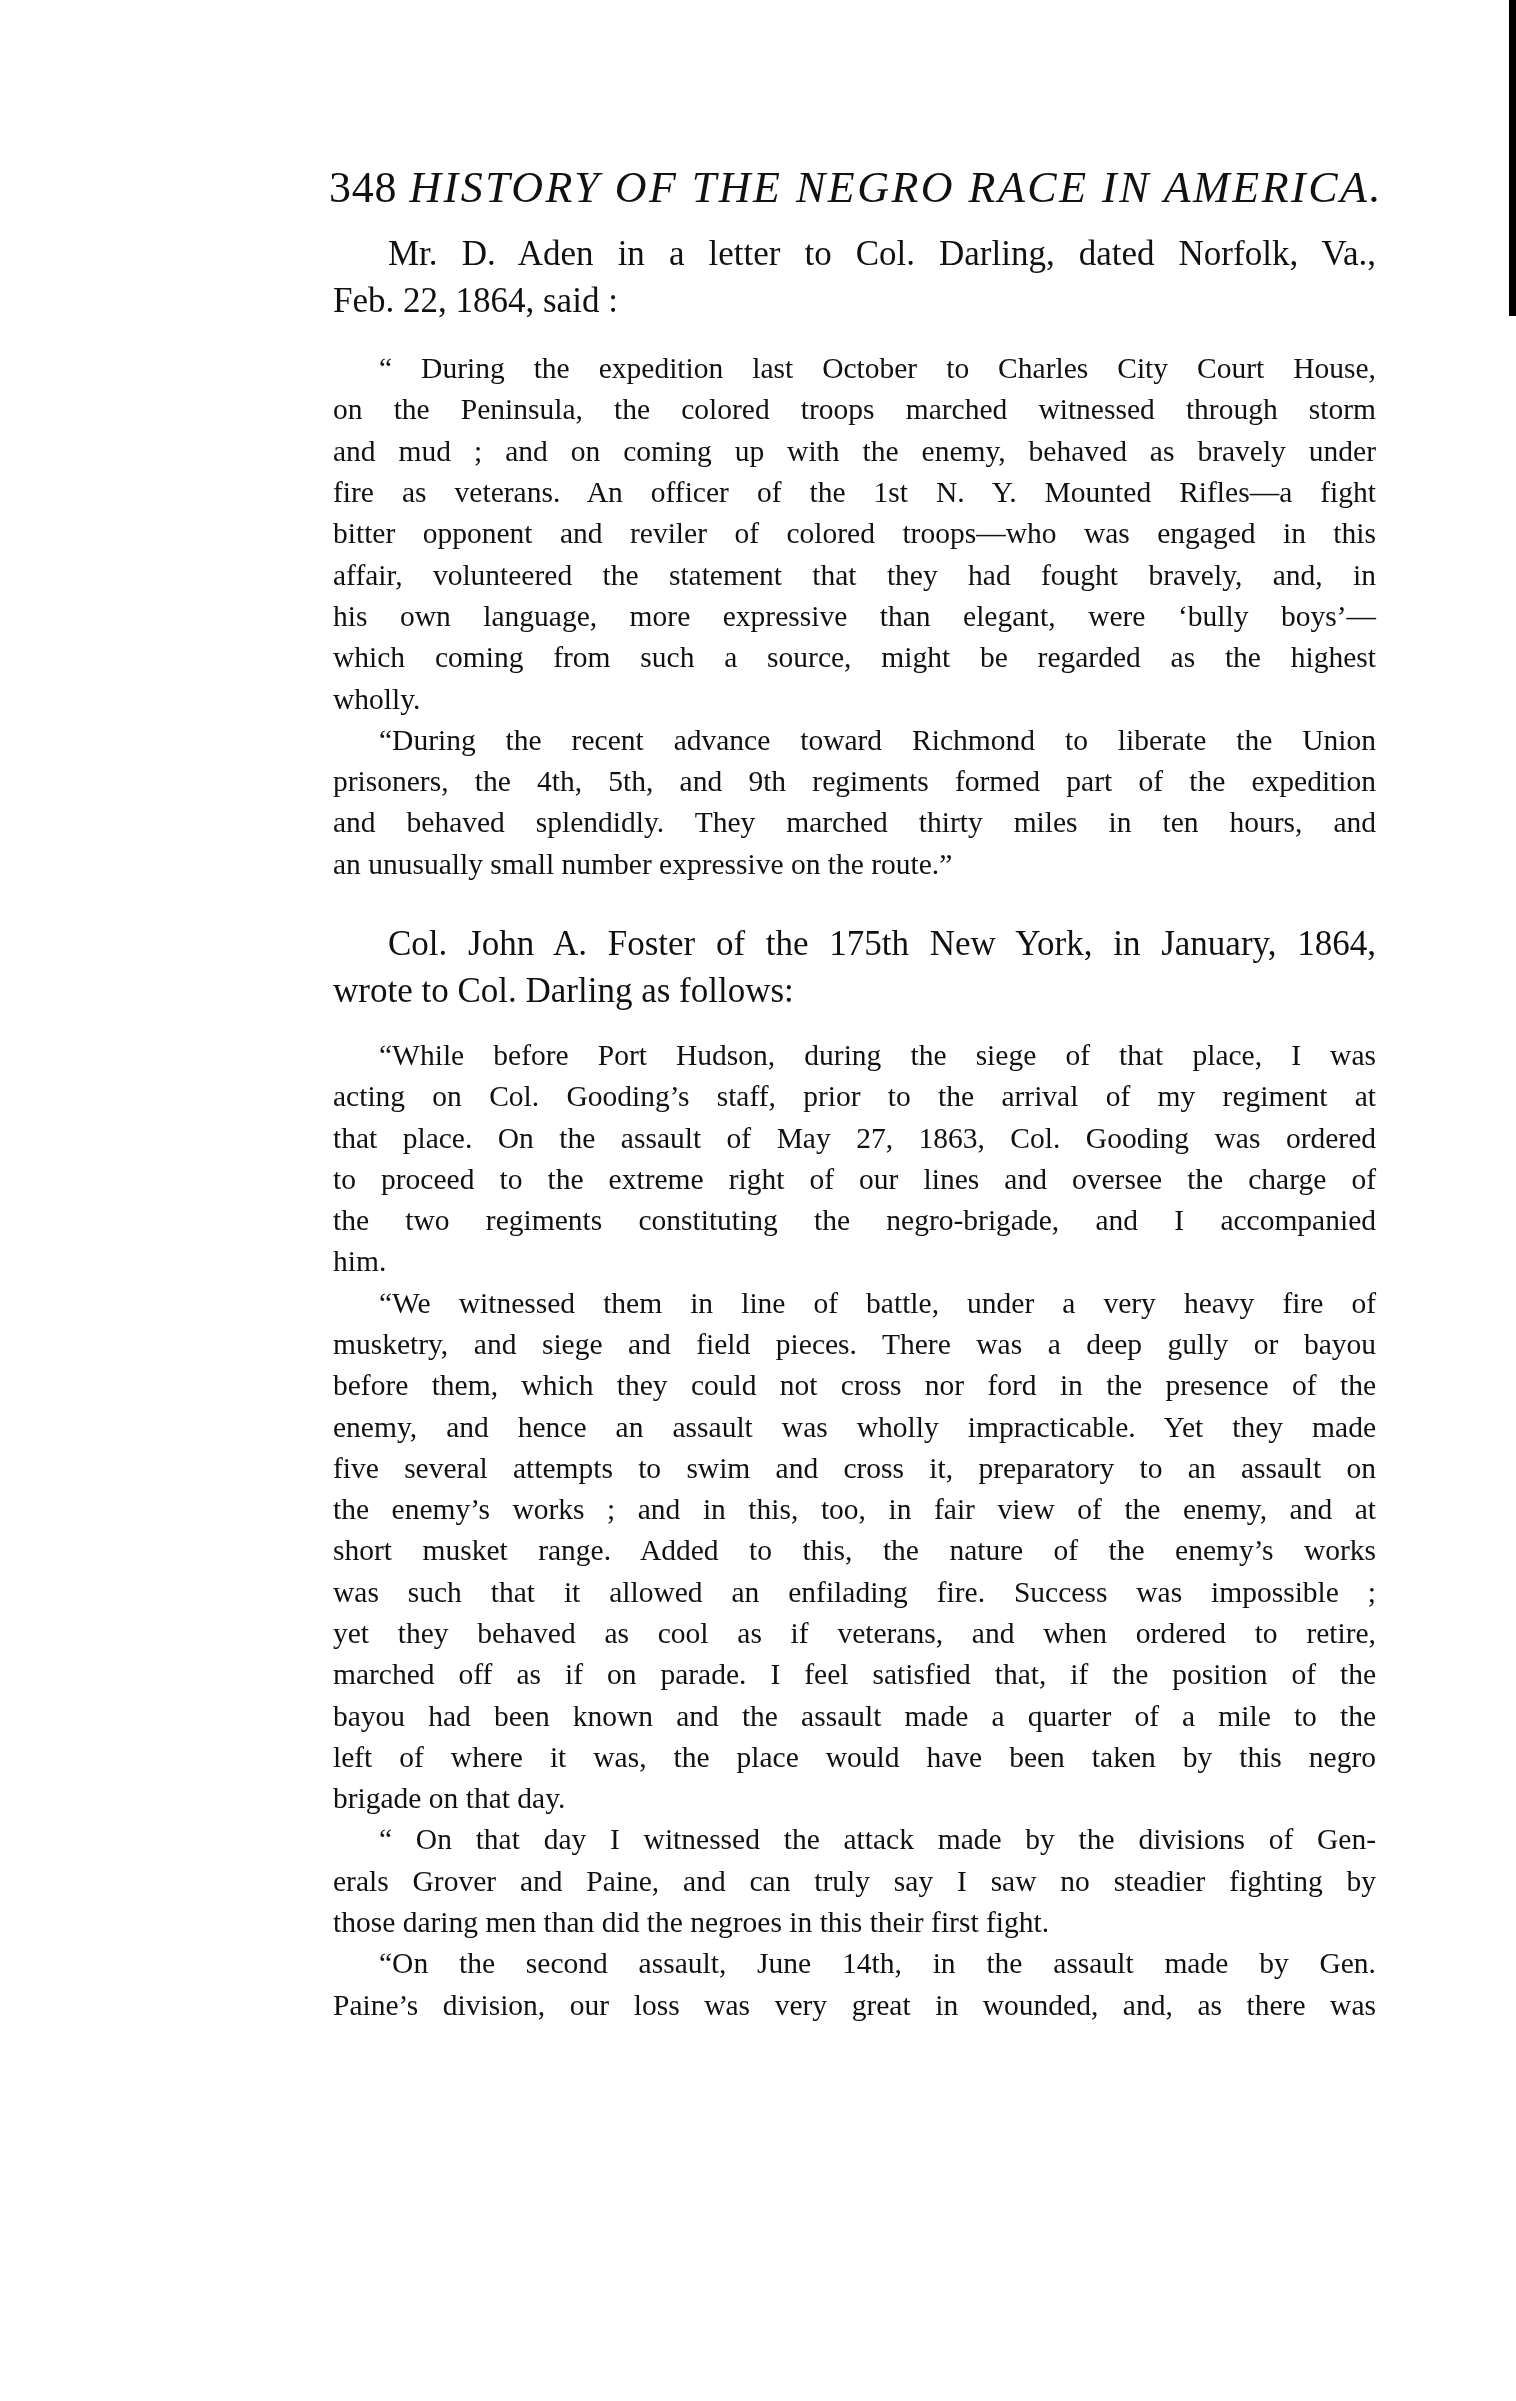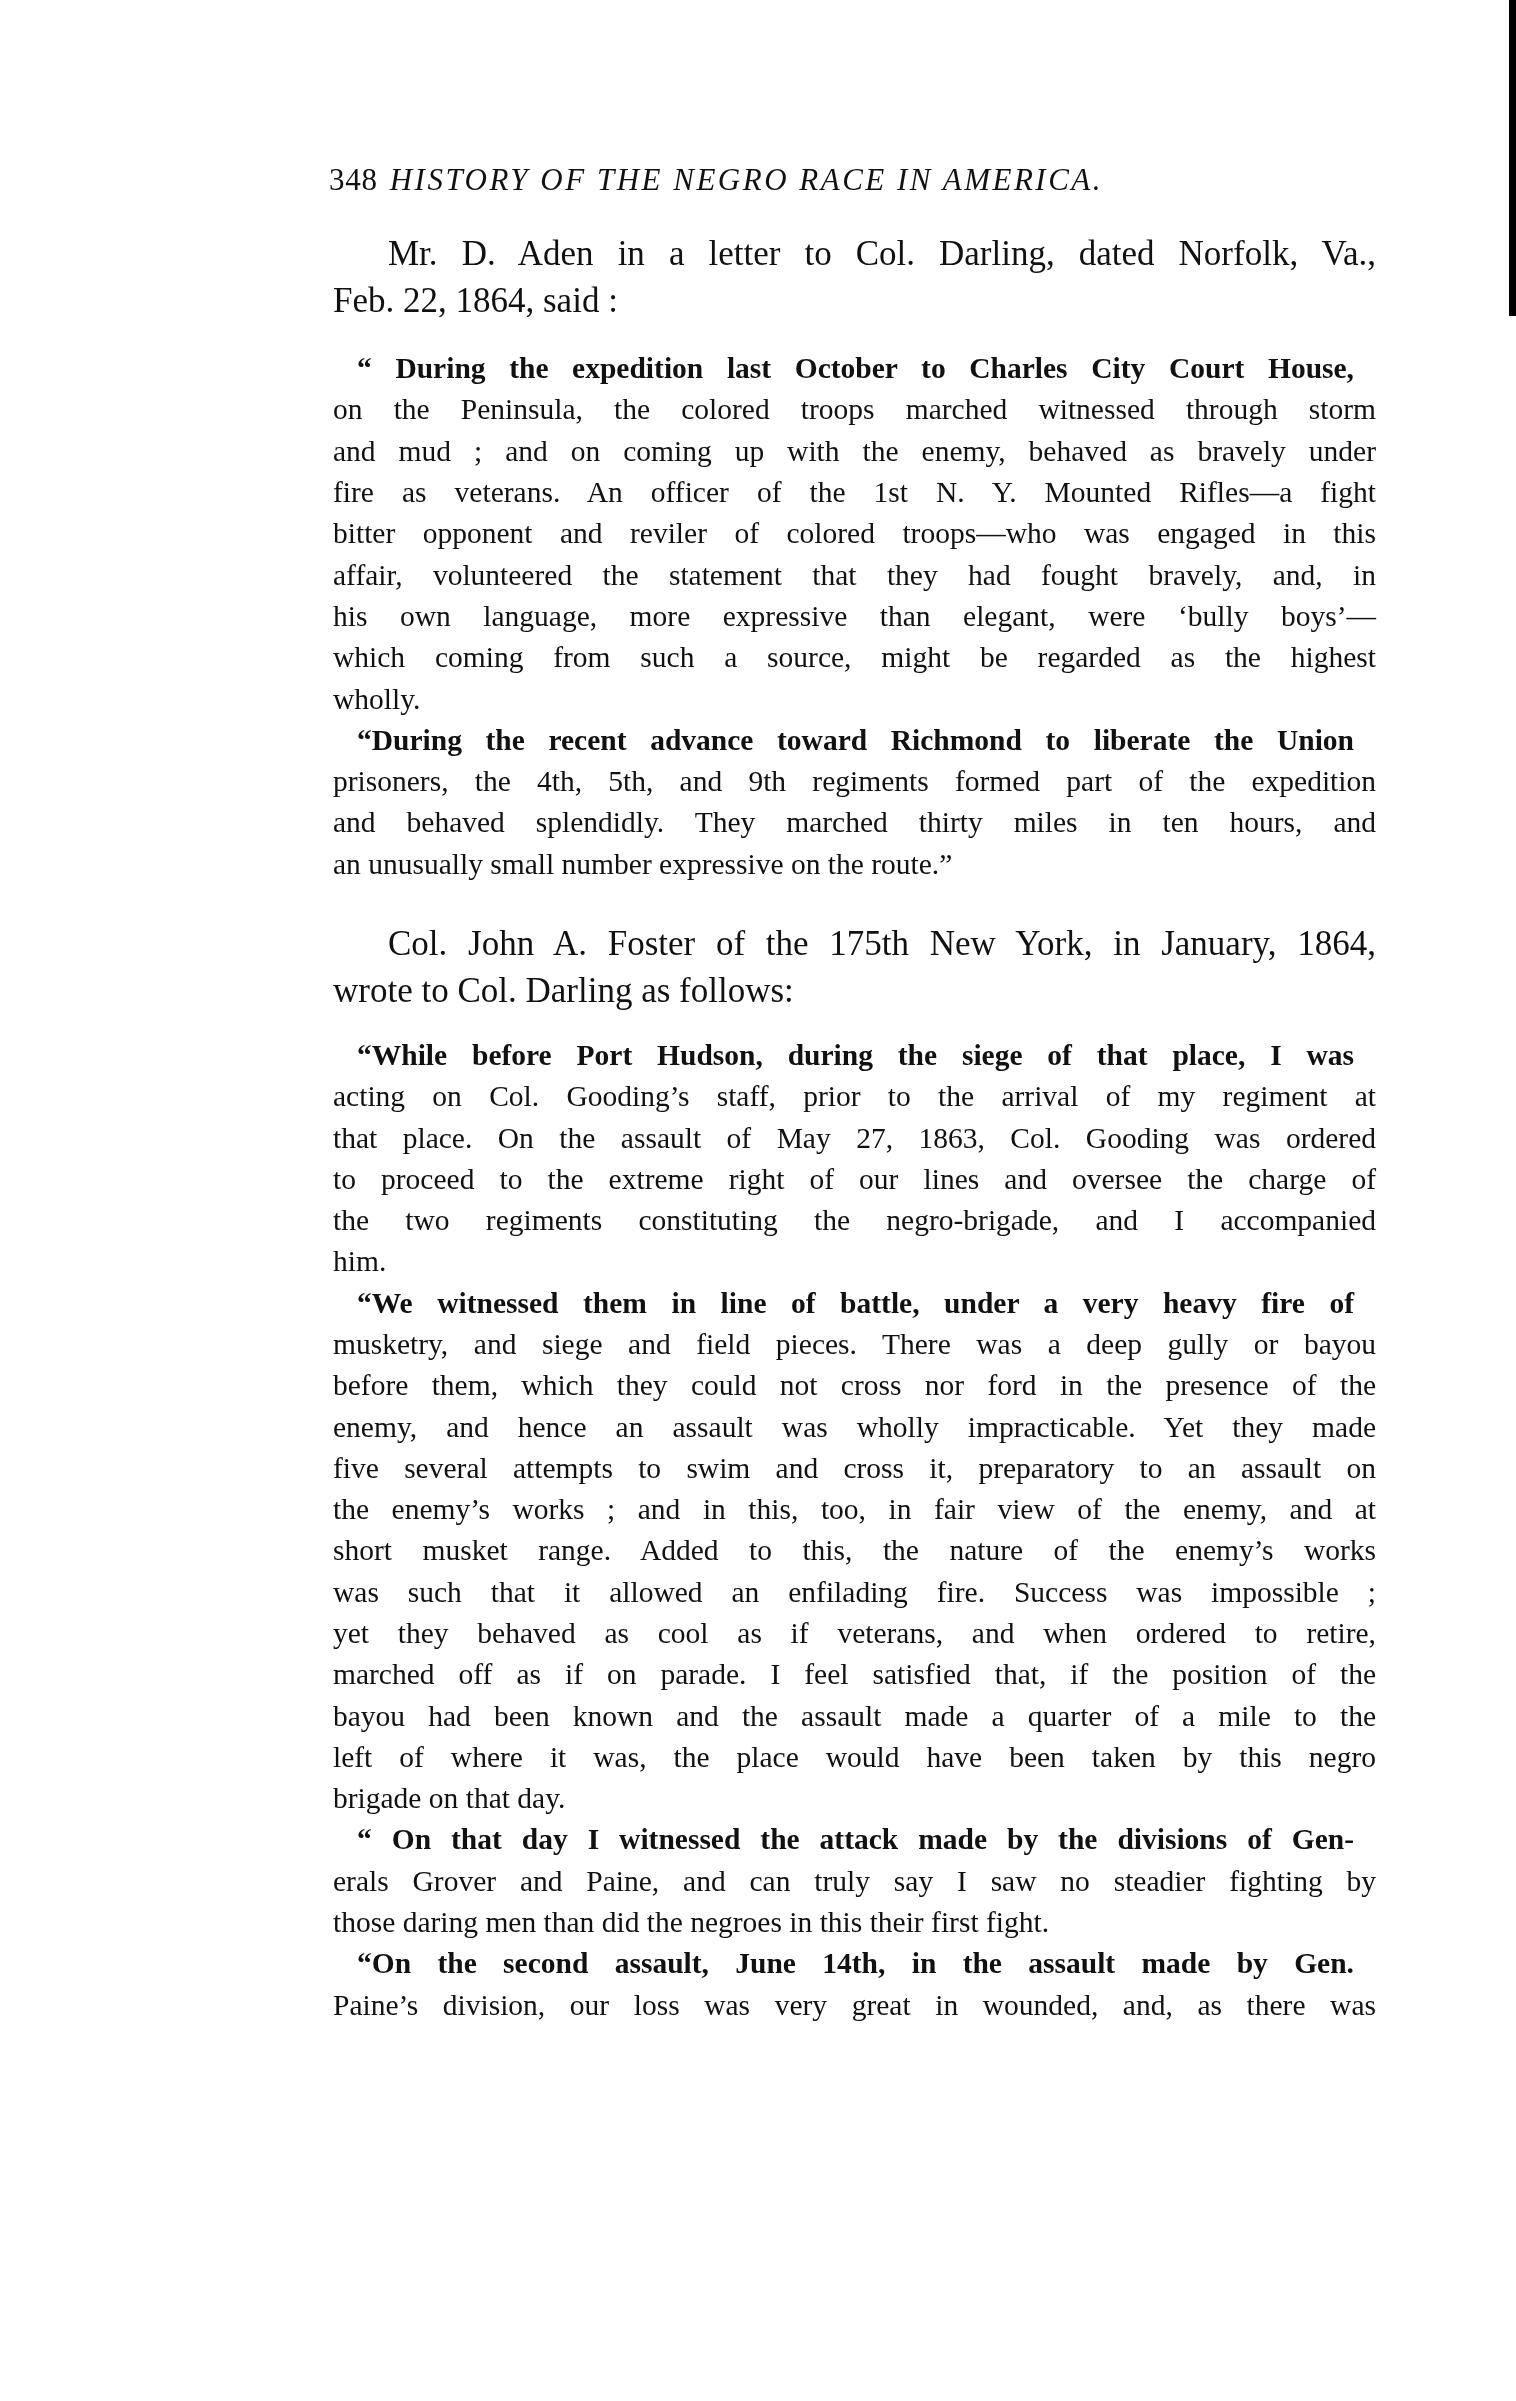--- a/index.html
+++ b/index.html
@@ -1,26 +1,26 @@
 <!DOCTYPE html>
 <html style="font-size:13.5px"><head>
 <meta charset="utf-8">
 <style>
   html,body{margin:0;padding:0;background:#fff;}
   body{width:1517px;height:2401px;position:relative;overflow:hidden;font-family:"Liberation Serif","DejaVu Serif",serif;color:#111;}
   .edge{position:absolute;right:0;top:0;width:8.4px;height:316px;background:#000;}
-  .header{position:absolute;left:329px;top:162px;font-size:31px;letter-spacing:0.8px;white-space:nowrap;}
+  .header{position:absolute;left:329px;top:162px;font-size:44px;letter-spacing:0.8px;white-space:nowrap;}
   .header .pg{font-style:normal;}
   .header .ti{font-style:italic;margin-left:11.8px;letter-spacing:2.5px;}
   .line{position:absolute;left:333px;width:1043px;white-space:nowrap;text-align:justify;text-align-last:justify;}
   .big{font-size:35px;}
   .sm{font-size:29.5px;}
   .last{text-align-last:left;}
   .ind1{left:388px;width:988px;}
-  .ind2{left:357px;width:997px;font-weight:bold;}
+  .ind2{left:379px;width:997px;}
 </style>
 </head>
 <body>
 
 <div class="edge"></div>
 
 <div class="header">
   <span class="pg">348</span><span class="ti">HISTORY OF THE NEGRO RACE IN AMERICA.</span>
 </div>
 

